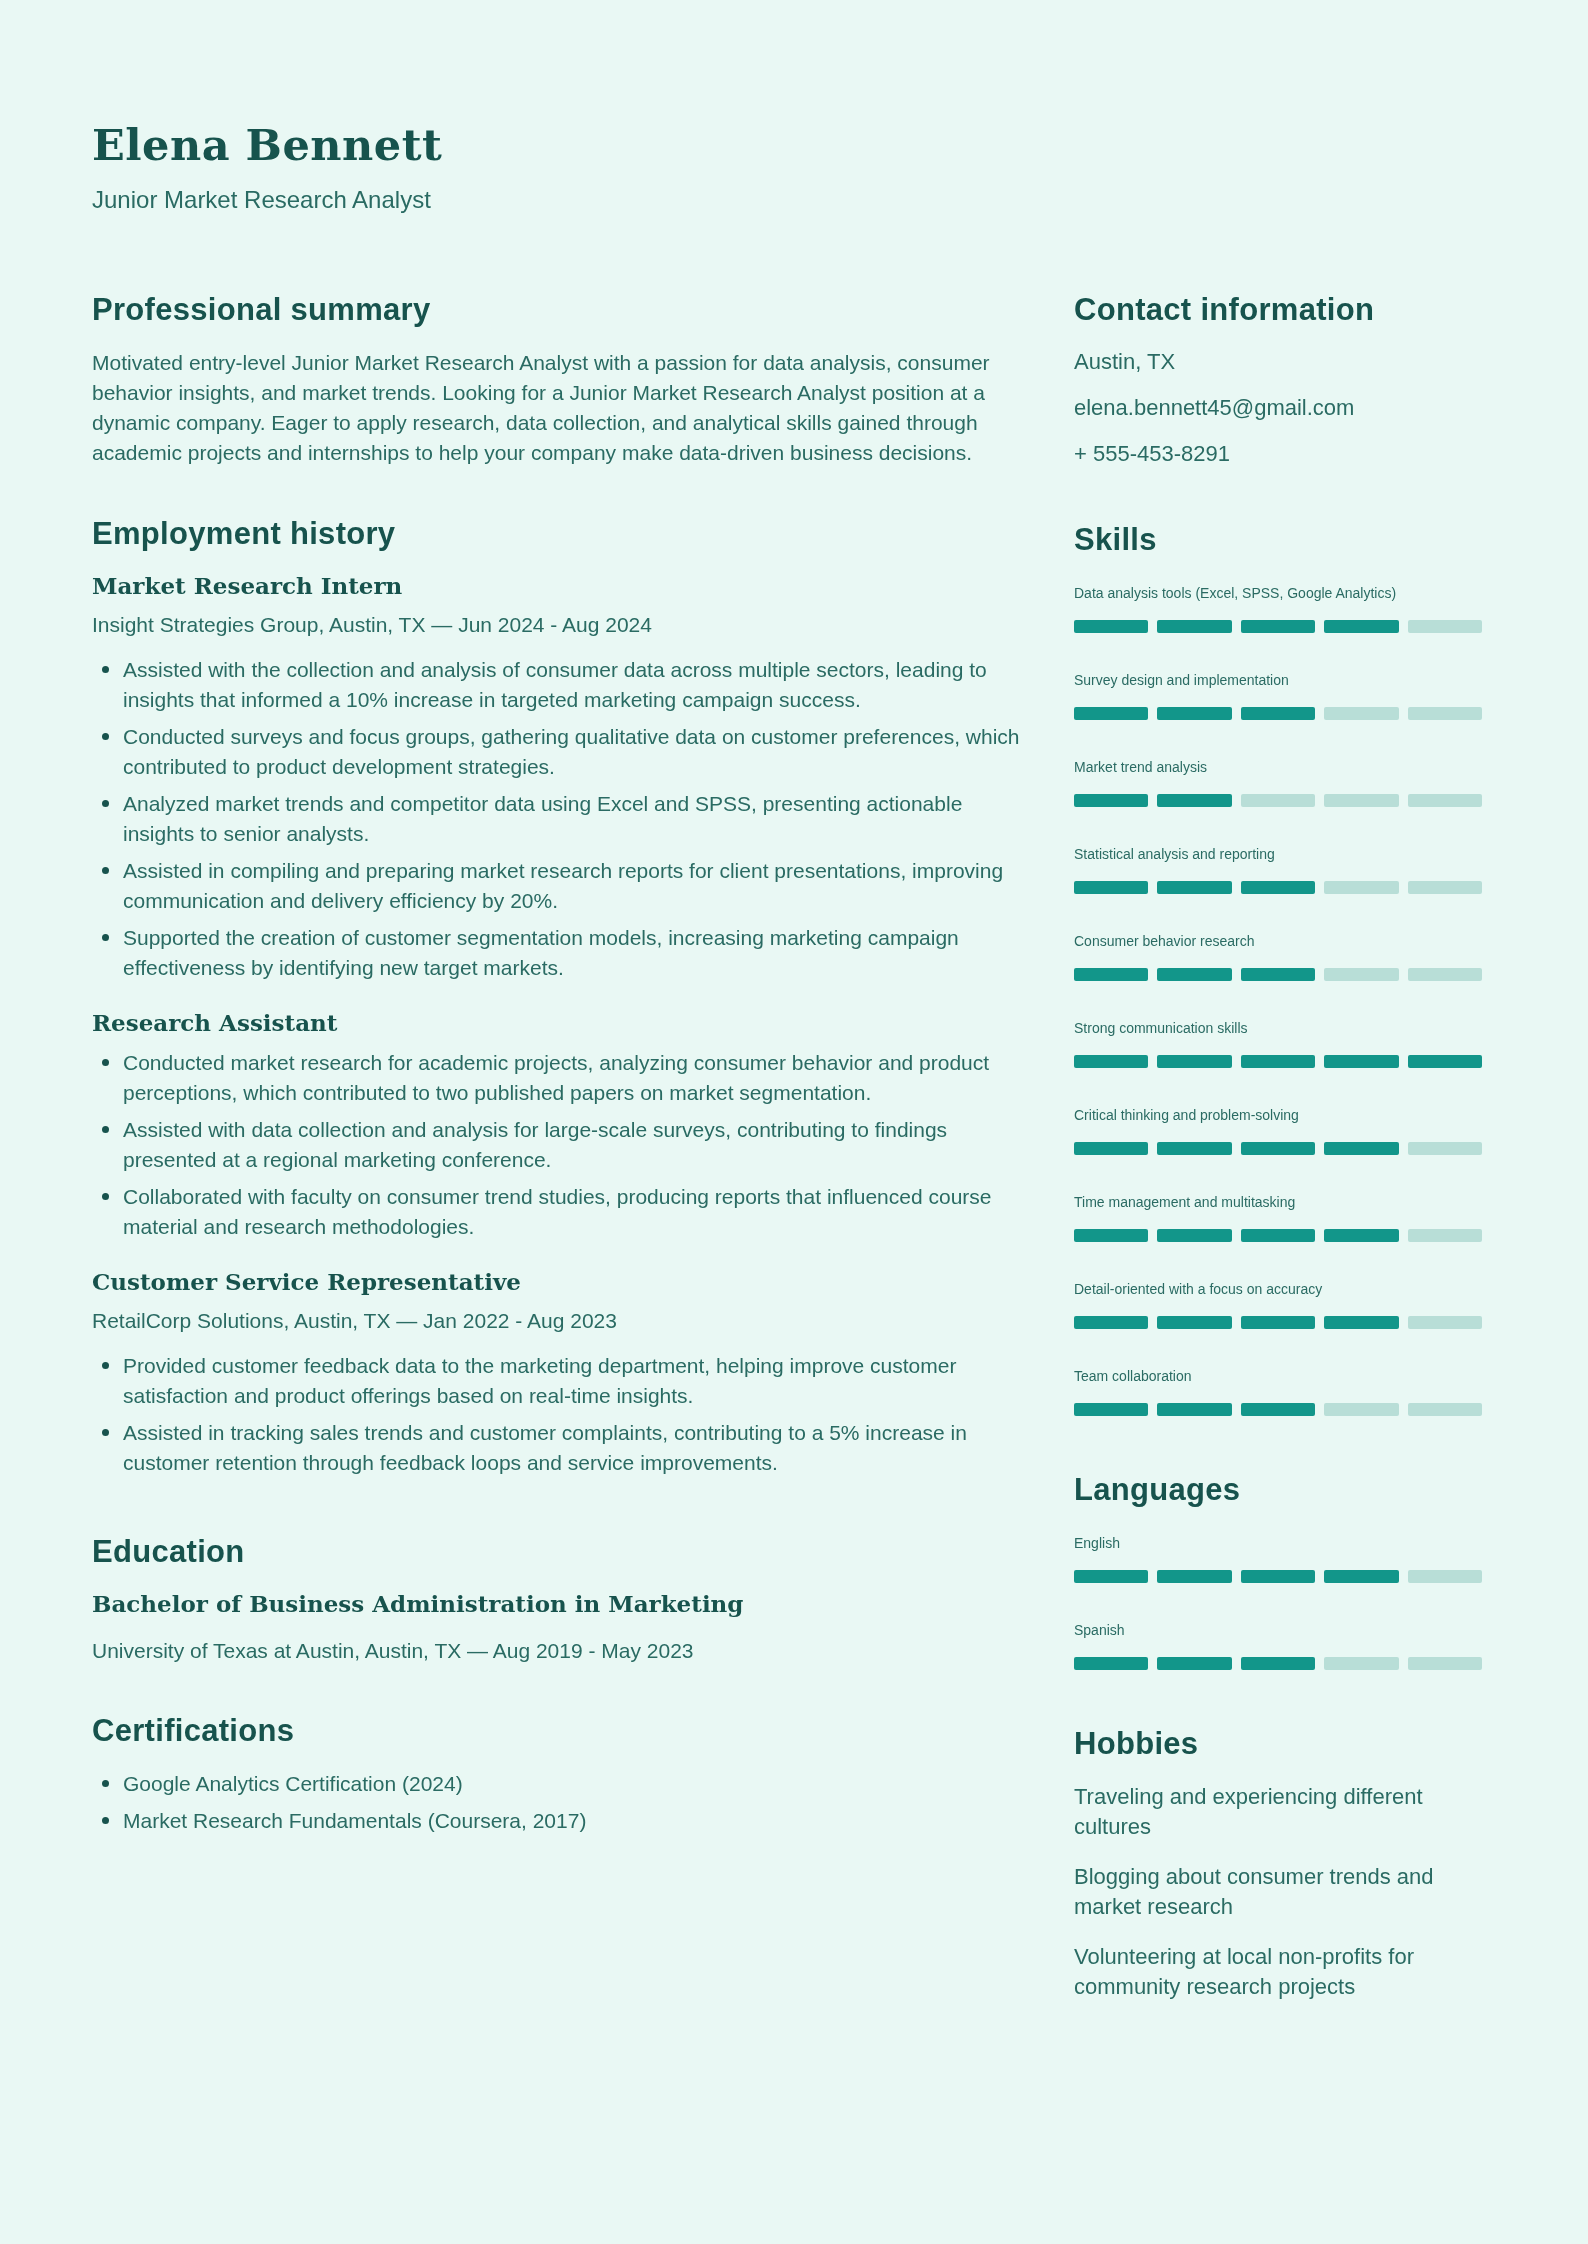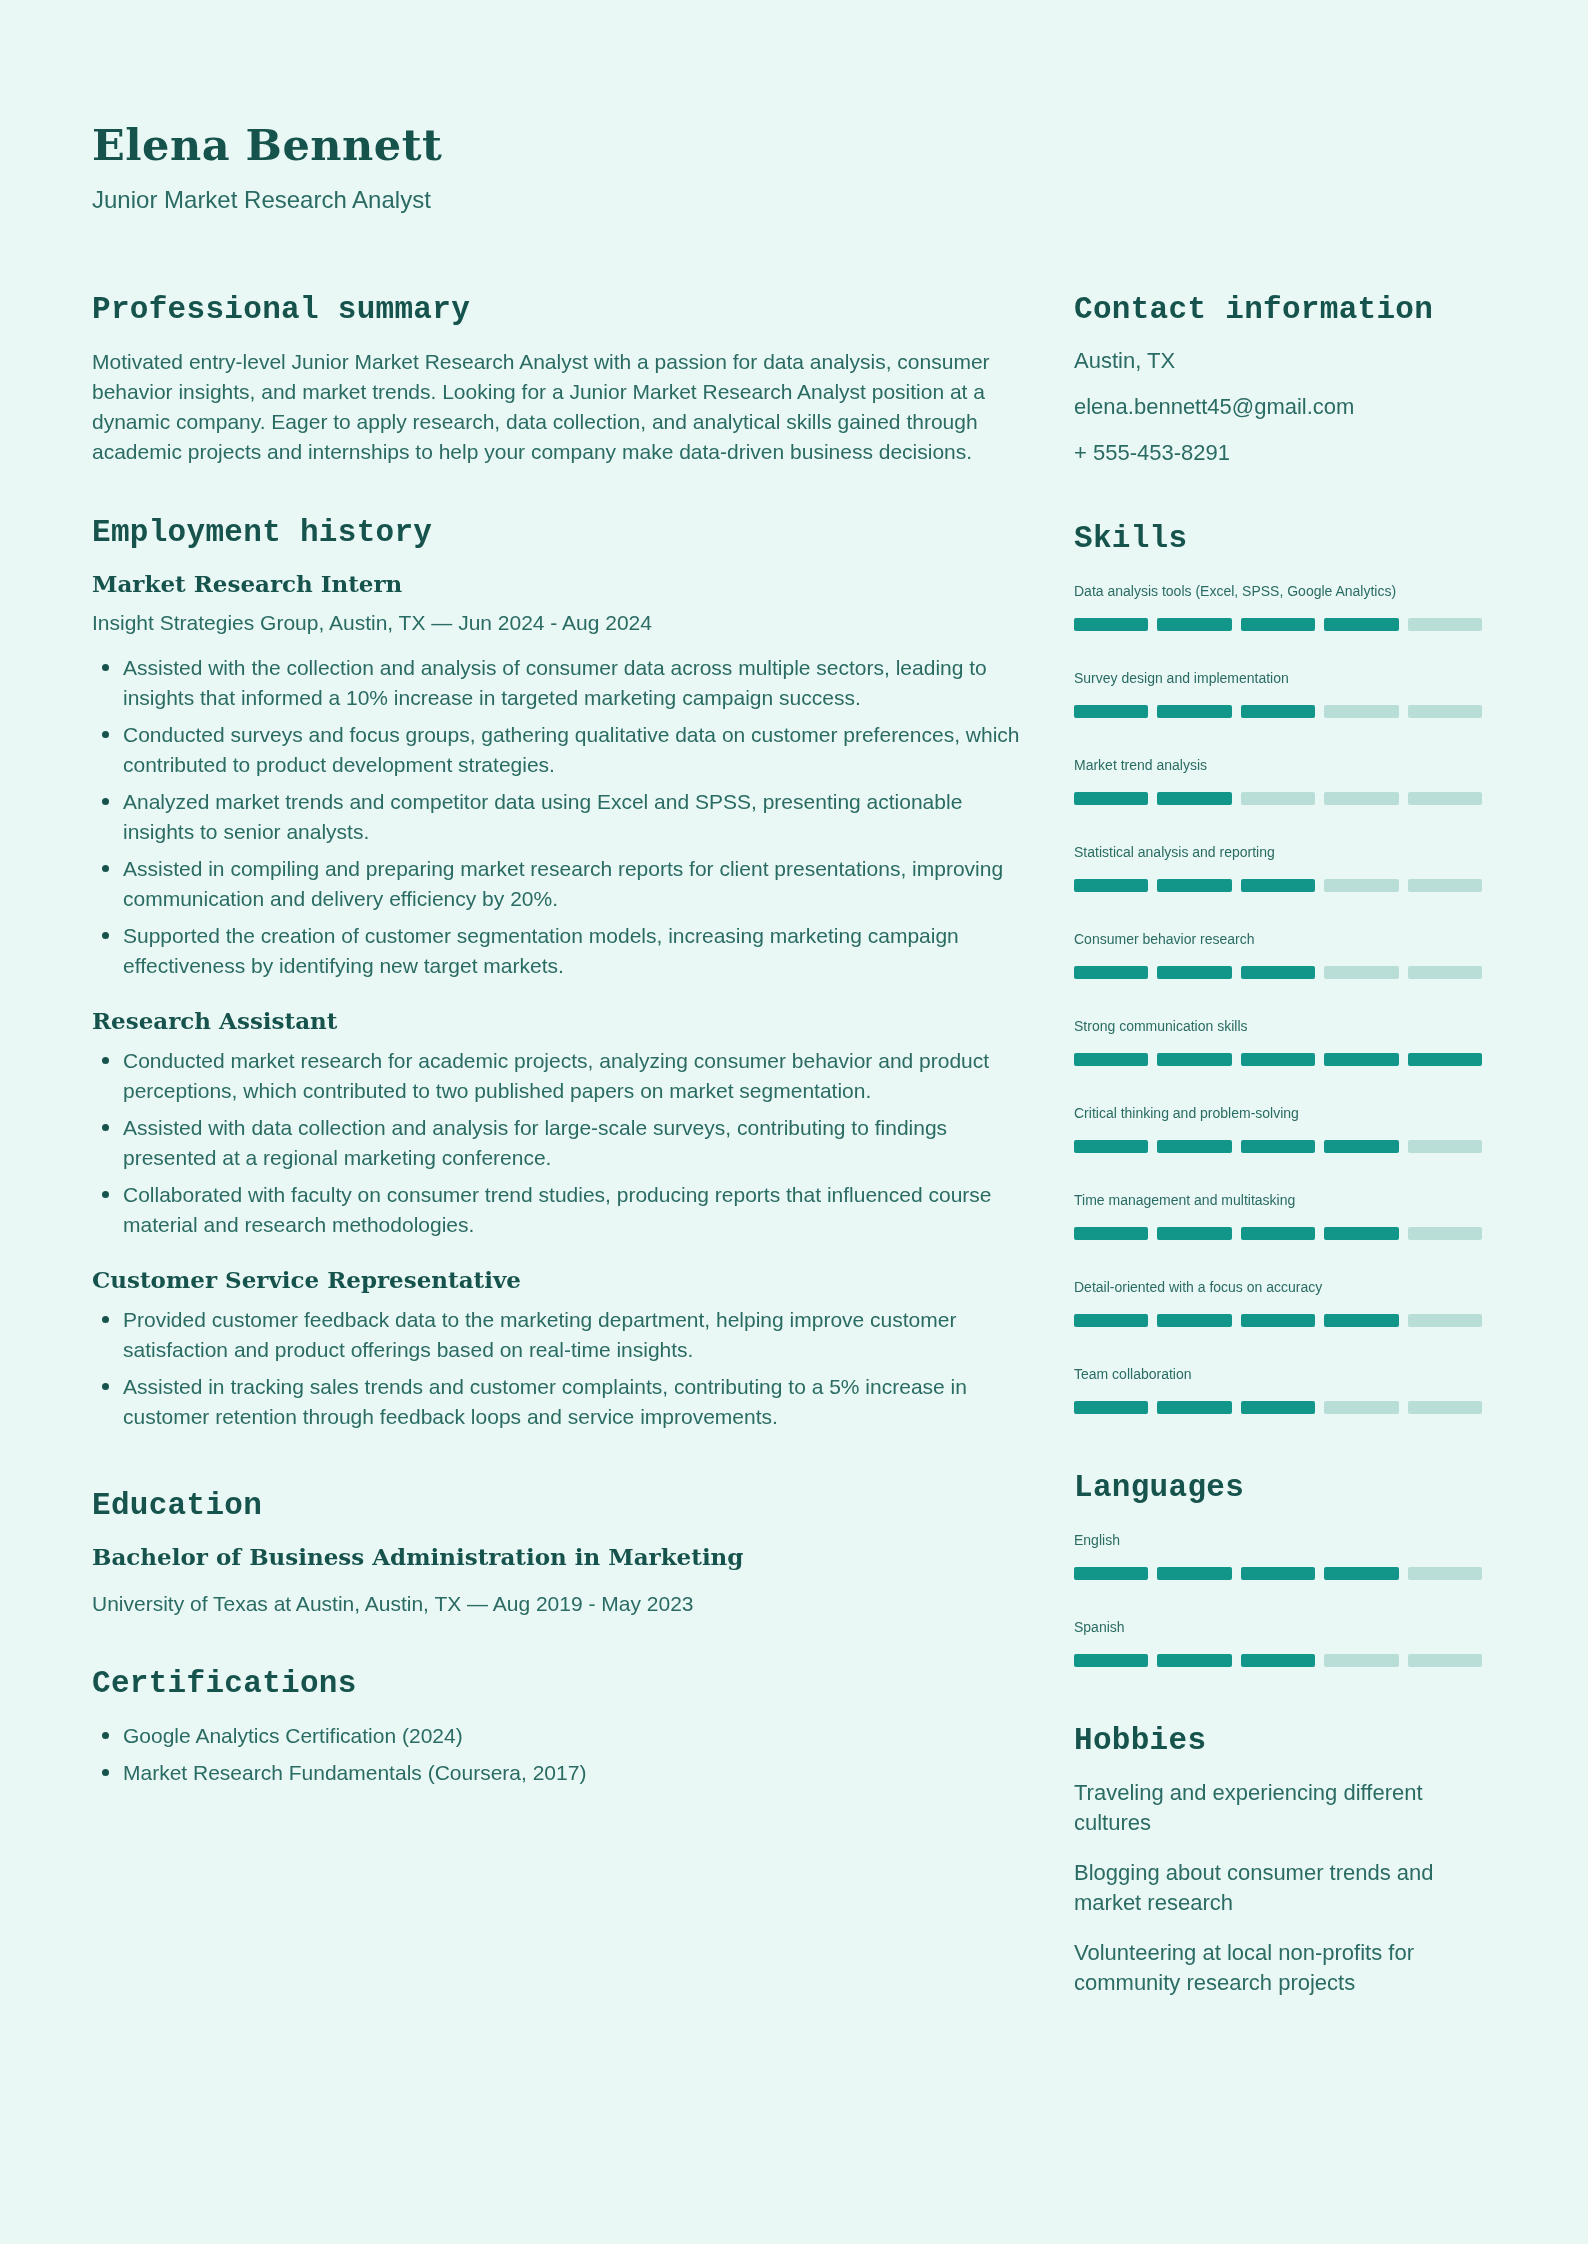--- a/index.html
+++ b/index.html
@@ -24,21 +24,21 @@
     font-family:"DejaVu Serif", serif;
     font-weight:700;
     font-size:43px;
     color:var(--heading);
     letter-spacing:.5px;
   }
   .job-subtitle{margin-top:16px;font-size:24px;color:var(--text);}
   .left-col{position:absolute;left:92px;top:292px;width:945px;}
   .right-col{position:absolute;left:1048px;top:292px;width:408px;margin-left:26px;}
   h2{
-    font-family:Liberation Mono, monospace;
+    font-family:Liberation Sans, sans-serif;
     font-weight:700;
     font-size:31px;
     color:var(--heading);
     letter-spacing:.3px;
     margin-bottom:20px;
   }
   .body-text{font-size:21px;line-height:30px;color:var(--text);}
   .section{margin-bottom:48px;}
   .job{margin-top:26px;}
   .job:first-of-type{margin-top:0;}
@@ -141,20 +141,21 @@
               </li>
               <li>
                 <span class="dot"></span>
                 <span class="bt">Collaborated with faculty on consumer trend studies, producing reports that influenced course material and research methodologies.</span>
               </li>
             </ul>
   </div>
 
   <div class="job">
     <div class="job-title">Customer Service Representative</div>
+    <div class="job-meta">RetailCorp Solutions, Austin, TX — Jan 2022 - Aug 2023</div>
     <ul class="bullets">
               <li>
                 <span class="dot"></span>
                 <span class="bt">Provided customer feedback data to the marketing department, helping improve customer satisfaction and product offerings based on real-time insights.</span>
               </li>
               <li>
                 <span class="dot"></span>
                 <span class="bt">Assisted in tracking sales trends and customer complaints, contributing to a 5% increase in customer retention through feedback loops and service improvements.</span>
               </li>
             </ul>

